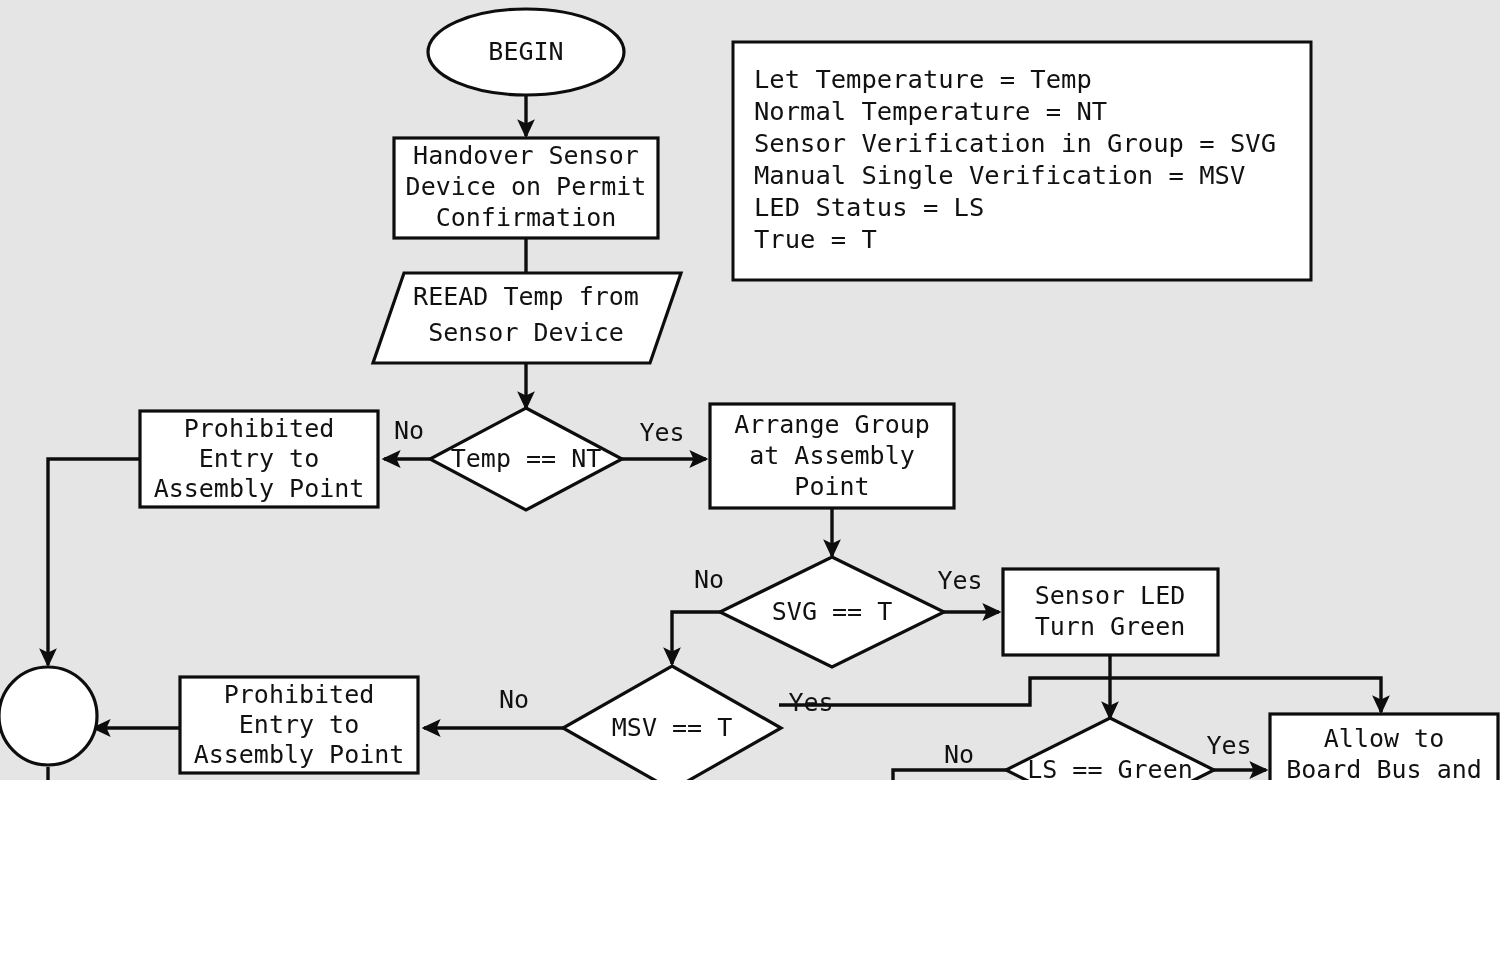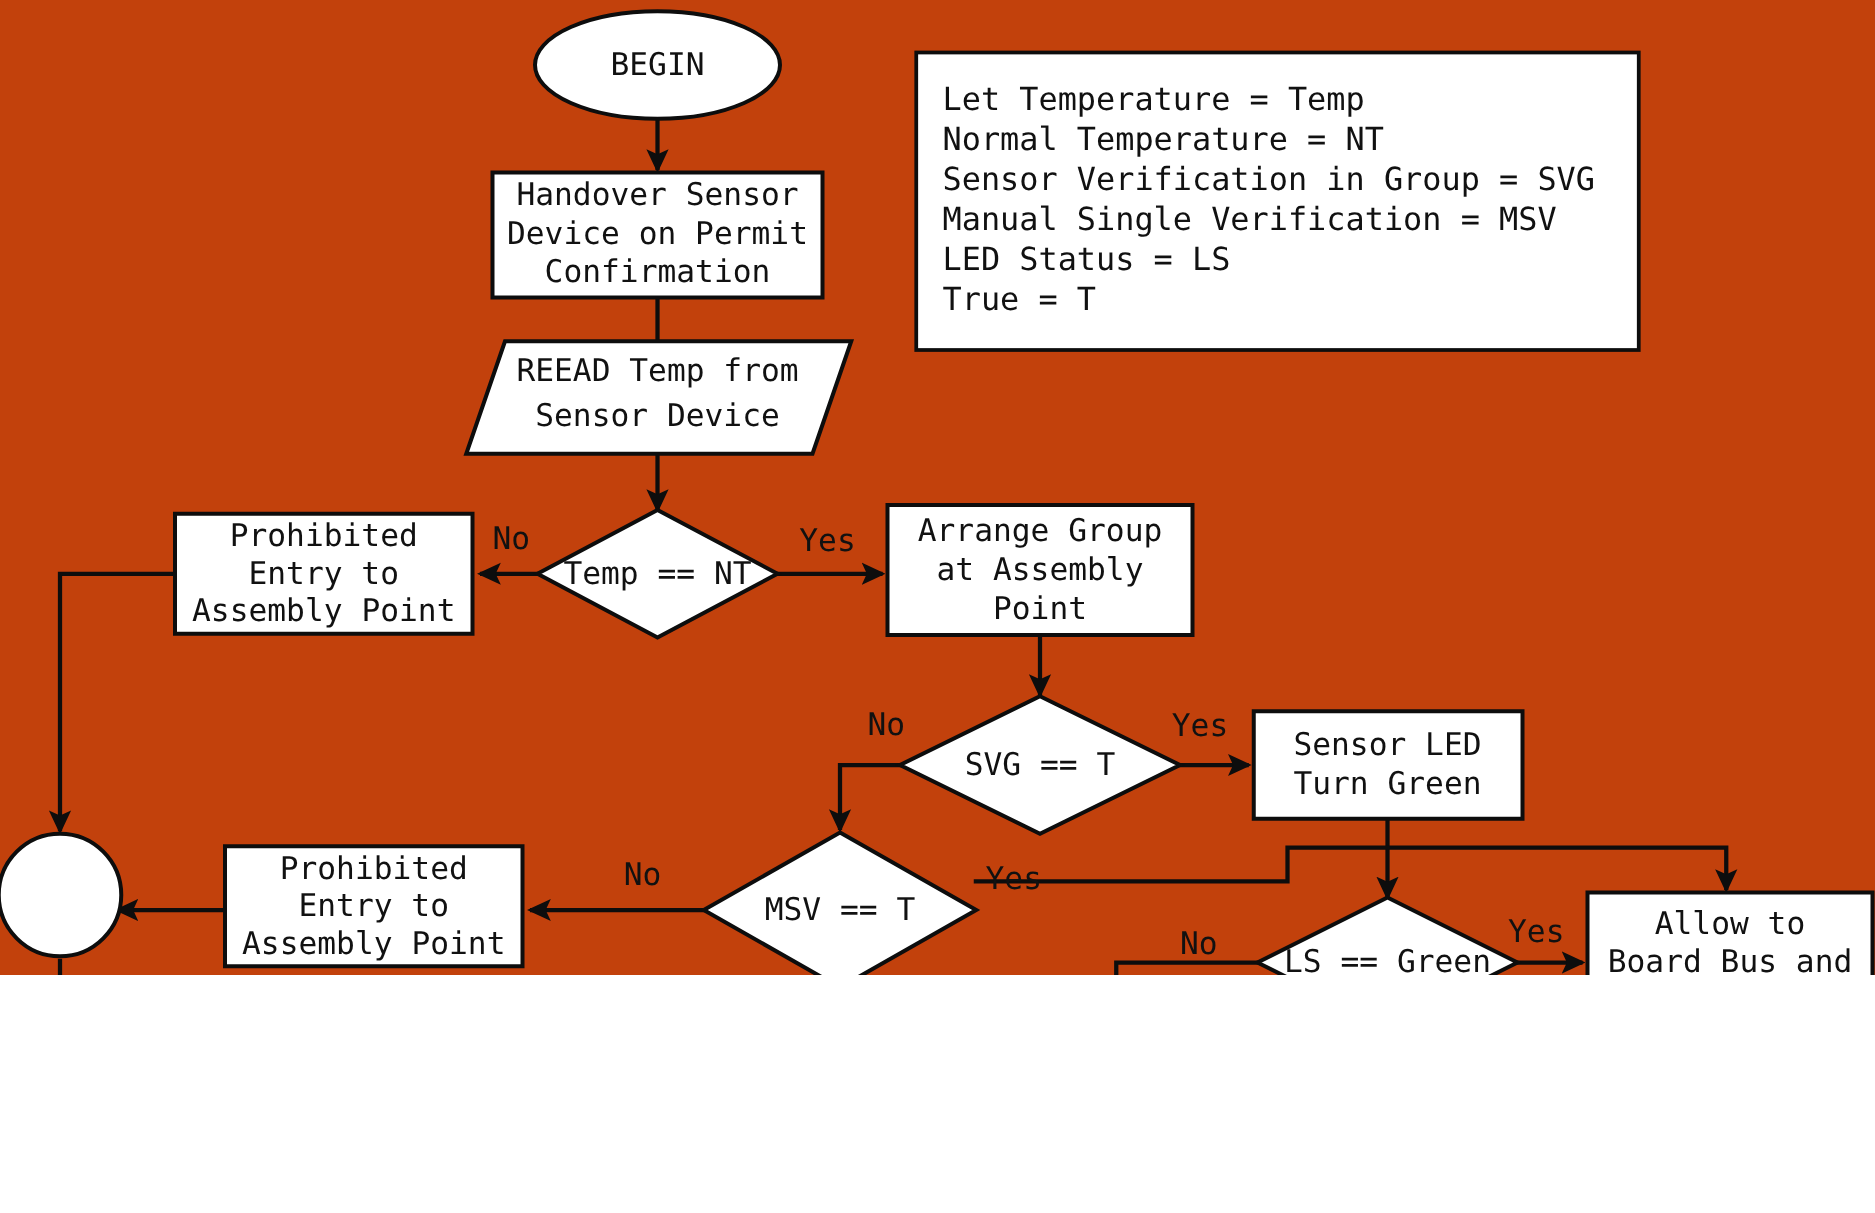--- a/index.html
+++ b/index.html
@@ -4,21 +4,21 @@
 <style>
   html, body {
     margin: 0;
     padding: 0;
     background: #ffffff;
   }
   #stage {
     position: relative;
     width: 1500px;
     height: 780px;
-    background: #c2410c;
+    background: #e5e5e5;
     overflow: hidden;
     font-family: "DejaVu Sans Mono", "Liberation Mono", monospace;
   }
   svg#flow {
     display: block;
     width: 1500px;
     height: 970px;
   }
   .shape {
     fill: #ffffff;

